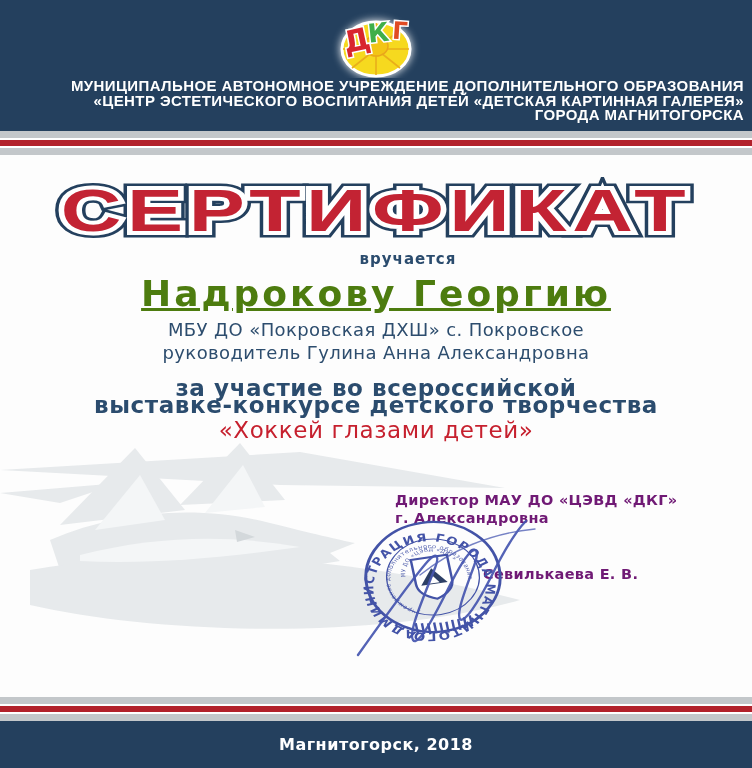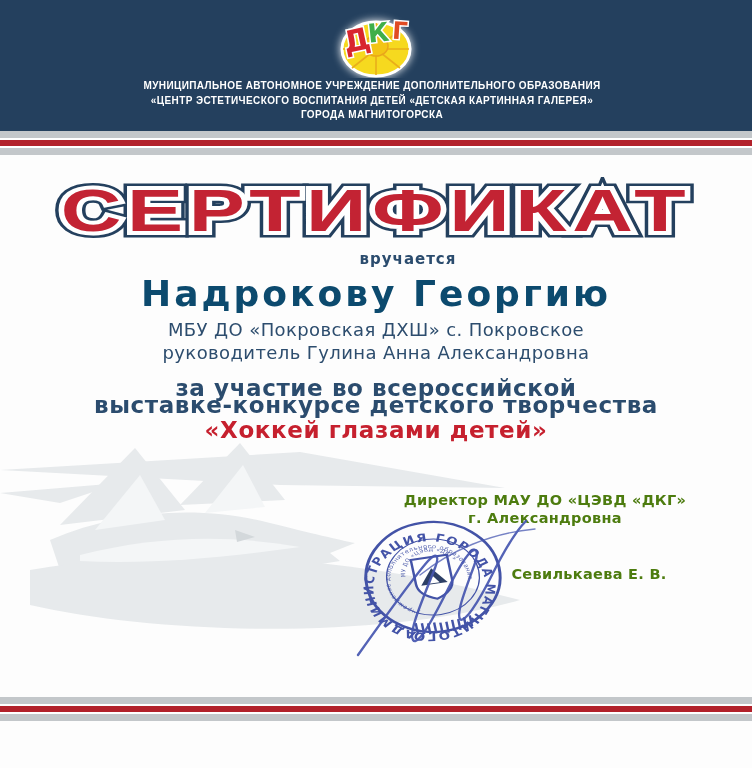--- a/index.html
+++ b/index.html
@@ -8,23 +8,23 @@
     background:#fdfdfd;
     font-family:"DejaVu Sans","Liberation Sans",sans-serif;
   }
   
   .header{
     position:absolute; left:0; top:0; width:752px; height:131px;
     background:#24405e;
   }
   .logo-svg{position:absolute; left:50%; top:4px; margin-left:-70px;}
   .header-text{
-    position:absolute; left:0; top:79px; width:744px; text-align:center;
+    position:absolute; left:0; top:79px; width:744px; text-align:right;
     color:#ffffff; font-family:"Liberation Sans",sans-serif;
-    font-weight:bold; font-size:10px; line-height:14.5px; letter-spacing:.4px;
+    font-weight:bold; font-size:15px; line-height:14.5px; letter-spacing:.4px;
   }
   
   .stripes{position:absolute; left:0; width:752px;}
   .stripes.top{top:131px;}
   .stripes.bottom{top:697px;}
   .stripe{width:100%;}
   .stripe.gray{height:7px; background:#c3c7ca;}
   .stripe.white{height:2px; background:#ffffff;}
   .stripe.red{height:6px; background:#b2212b;}
   
@@ -38,32 +38,32 @@
   .title-layer{
     position:absolute; left:0; top:0; width:100%; text-align:center;
     font-family:"Liberation Sans",sans-serif; font-weight:bold;
     font-size:60px; letter-spacing:4px; line-height:76px; white-space:nowrap;
   }
   .title-layer.outer{-webkit-text-stroke:13px #24405e; color:#24405e;}
   .title-layer.mid{-webkit-text-stroke:8px #ffffff; color:#ffffff;}
   .title-layer.fill{color:#c32333;}
   .center-line{position:absolute; left:0; width:752px; text-align:center; z-index:2;}
   .presented{top:95px; color:#2b4c6e; font-weight:bold; font-size:15px; letter-spacing:1px;margin-left:32px;}
-  .recipient-name{top:118px; color:#0c4a6e; font-weight:bold; font-size:36px; letter-spacing:3px;}
+  .recipient-name{top:118px; color:#4d7c0f; font-weight:bold; font-size:36px; letter-spacing:3px;text-decoration:underline;}
   .school-line{color:#2d4d6e; font-size:18px; letter-spacing:.4px;}
   .school-1{top:164px;}
   .school-2{top:187px;}
   .award-line{color:#2b4c6e; font-weight:bold; font-size:23px; letter-spacing:.6px;}
   .award-1{top:212px;margin-top:8px;}
   .award-2{top:237px;}
-  .event-line{top:262px; color:#c6202e; font-weight:bold; font-size:23px; letter-spacing:.6px;}
+  .event-line{top:262px; color:#c6202e; font-weight:normal; font-size:23px; letter-spacing:.6px;}
   
   .director-block{
-    position:absolute; right:57px; top:336px; width:300px; text-align:center; z-index:2;
-    color:#4d7c0f; font-weight:bold; font-size:14.5px; line-height:18px; letter-spacing:.3px;
+    position:absolute; right:57px; top:336px; width:300px; text-align:left; z-index:2;
+    color:#701a75; font-weight:bold; font-size:14.5px; line-height:18px; letter-spacing:.3px;
   }
   .director-name{margin-top:38px; padding-left:88px;}
   .stamp-svg{position:absolute; left:330px; top:350px; z-index:3;}
   
   .footer{
     position:absolute; left:0; top:721px; width:752px; height:47px;
     background:#24405e;
   }
   .footer-text{
     position:absolute; left:0; top:14px; width:752px; text-align:center;
@@ -195,14 +195,17 @@
   </div>
 
   <div class="stripes bottom">
     <div class="stripe gray"></div>
     <div class="stripe white"></div>
     <div class="stripe red"></div>
     <div class="stripe white"></div>
     <div class="stripe gray"></div>
   </div>
 
+  <div class="footer">
+    <div class="footer-text">Магнитогорск, 2018</div>
+  </div>
 
 </div>
 
 </body></html>

